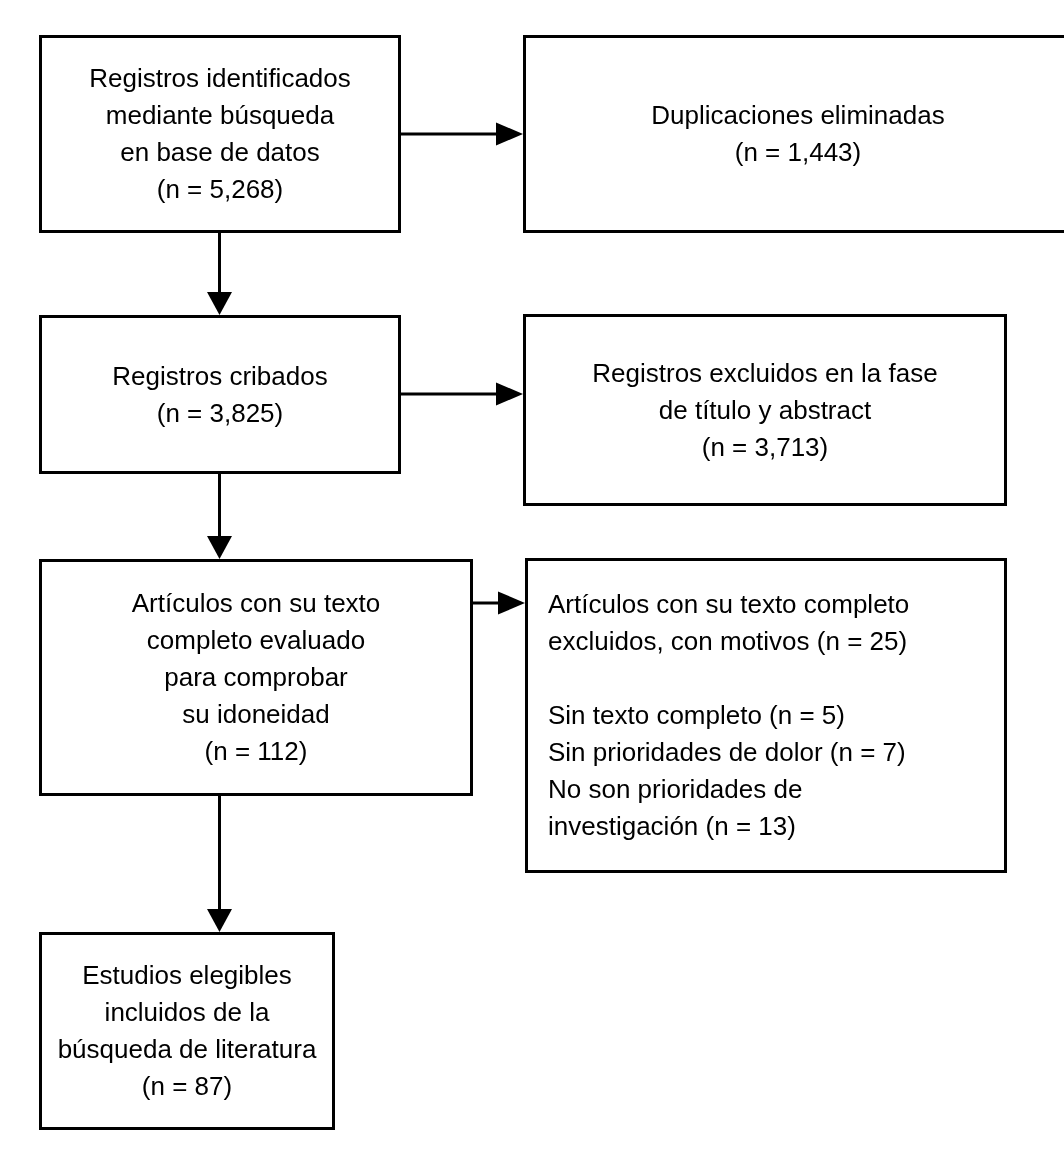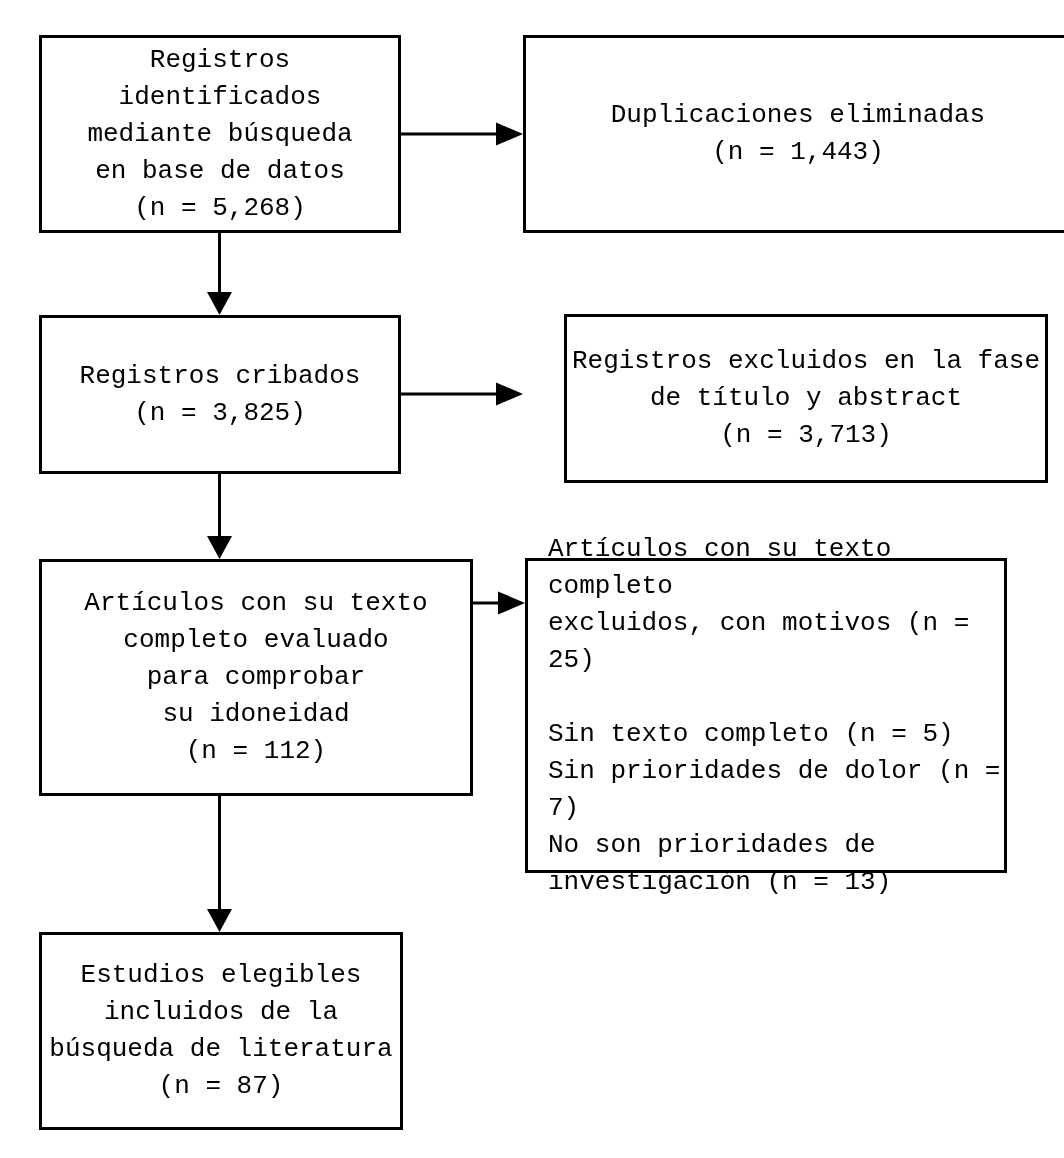--- a/index.html
+++ b/index.html
@@ -37,21 +37,20 @@
     background: var(--bg-color, #ffffff);
     display: flex;
     align-items: center;
     justify-content: center;
     font-size: 26px;
     line-height: 37px;
     text-align: center;
   }
   .flow-box .box-text {
     white-space: pre-line;
-    font-family: Liberation Mono, monospace;
   }
   .flow-box.left-align {
     justify-content: flex-start;
     text-align: left;
     padding: 0 2px 0 20px;
   }
 </style>
 </head>
 <body>
 
@@ -96,21 +95,21 @@
   <div class="flow-box" style="left:523px; top:35px; width:550px; height:198px;">
     <span class="box-text">Duplicaciones eliminadas
 (n = 1,443)</span>
   </div>
 
   <div class="flow-box" style="left:39px; top:315px; width:362px; height:159px;">
     <span class="box-text">Registros cribados
 (n = 3,825)</span>
   </div>
 
-  <div class="flow-box" style="left:523px; top:314px; width:484px; height:169px;margin-left:41px;">
+  <div class="flow-box" style="left:523px; top:314px; width:484px; height:192px;">
     <span class="box-text">Registros excluidos en la fase
 de título y abstract
 (n = 3,713)</span>
   </div>
 
   <div class="flow-box" style="left:39px; top:559px; width:434px; height:237px;">
     <span class="box-text">Artículos con su texto
 completo evaluado
 para comprobar
 su idoneidad
@@ -120,20 +119,20 @@
   <div class="flow-box left-align" style="left:525px; top:558px; width:482px; height:315px;">
     <span class="box-text">Artículos con su texto completo
 excluidos, con motivos (n = 25)
 
 Sin texto completo (n = 5)
 Sin prioridades de dolor (n = 7)
 No son prioridades de
 investigación (n = 13)</span>
   </div>
 
-  <div class="flow-box" style="left:39px; top:932px; width:364px; height:198px;">
+  <div class="flow-box" style="left:39px; top:932px; width:296px; height:198px;">
     <span class="box-text">Estudios elegibles
 incluidos de la
 búsqueda de literatura
 (n = 87)</span>
   </div>
 
 </div>
 
 </body></html>

